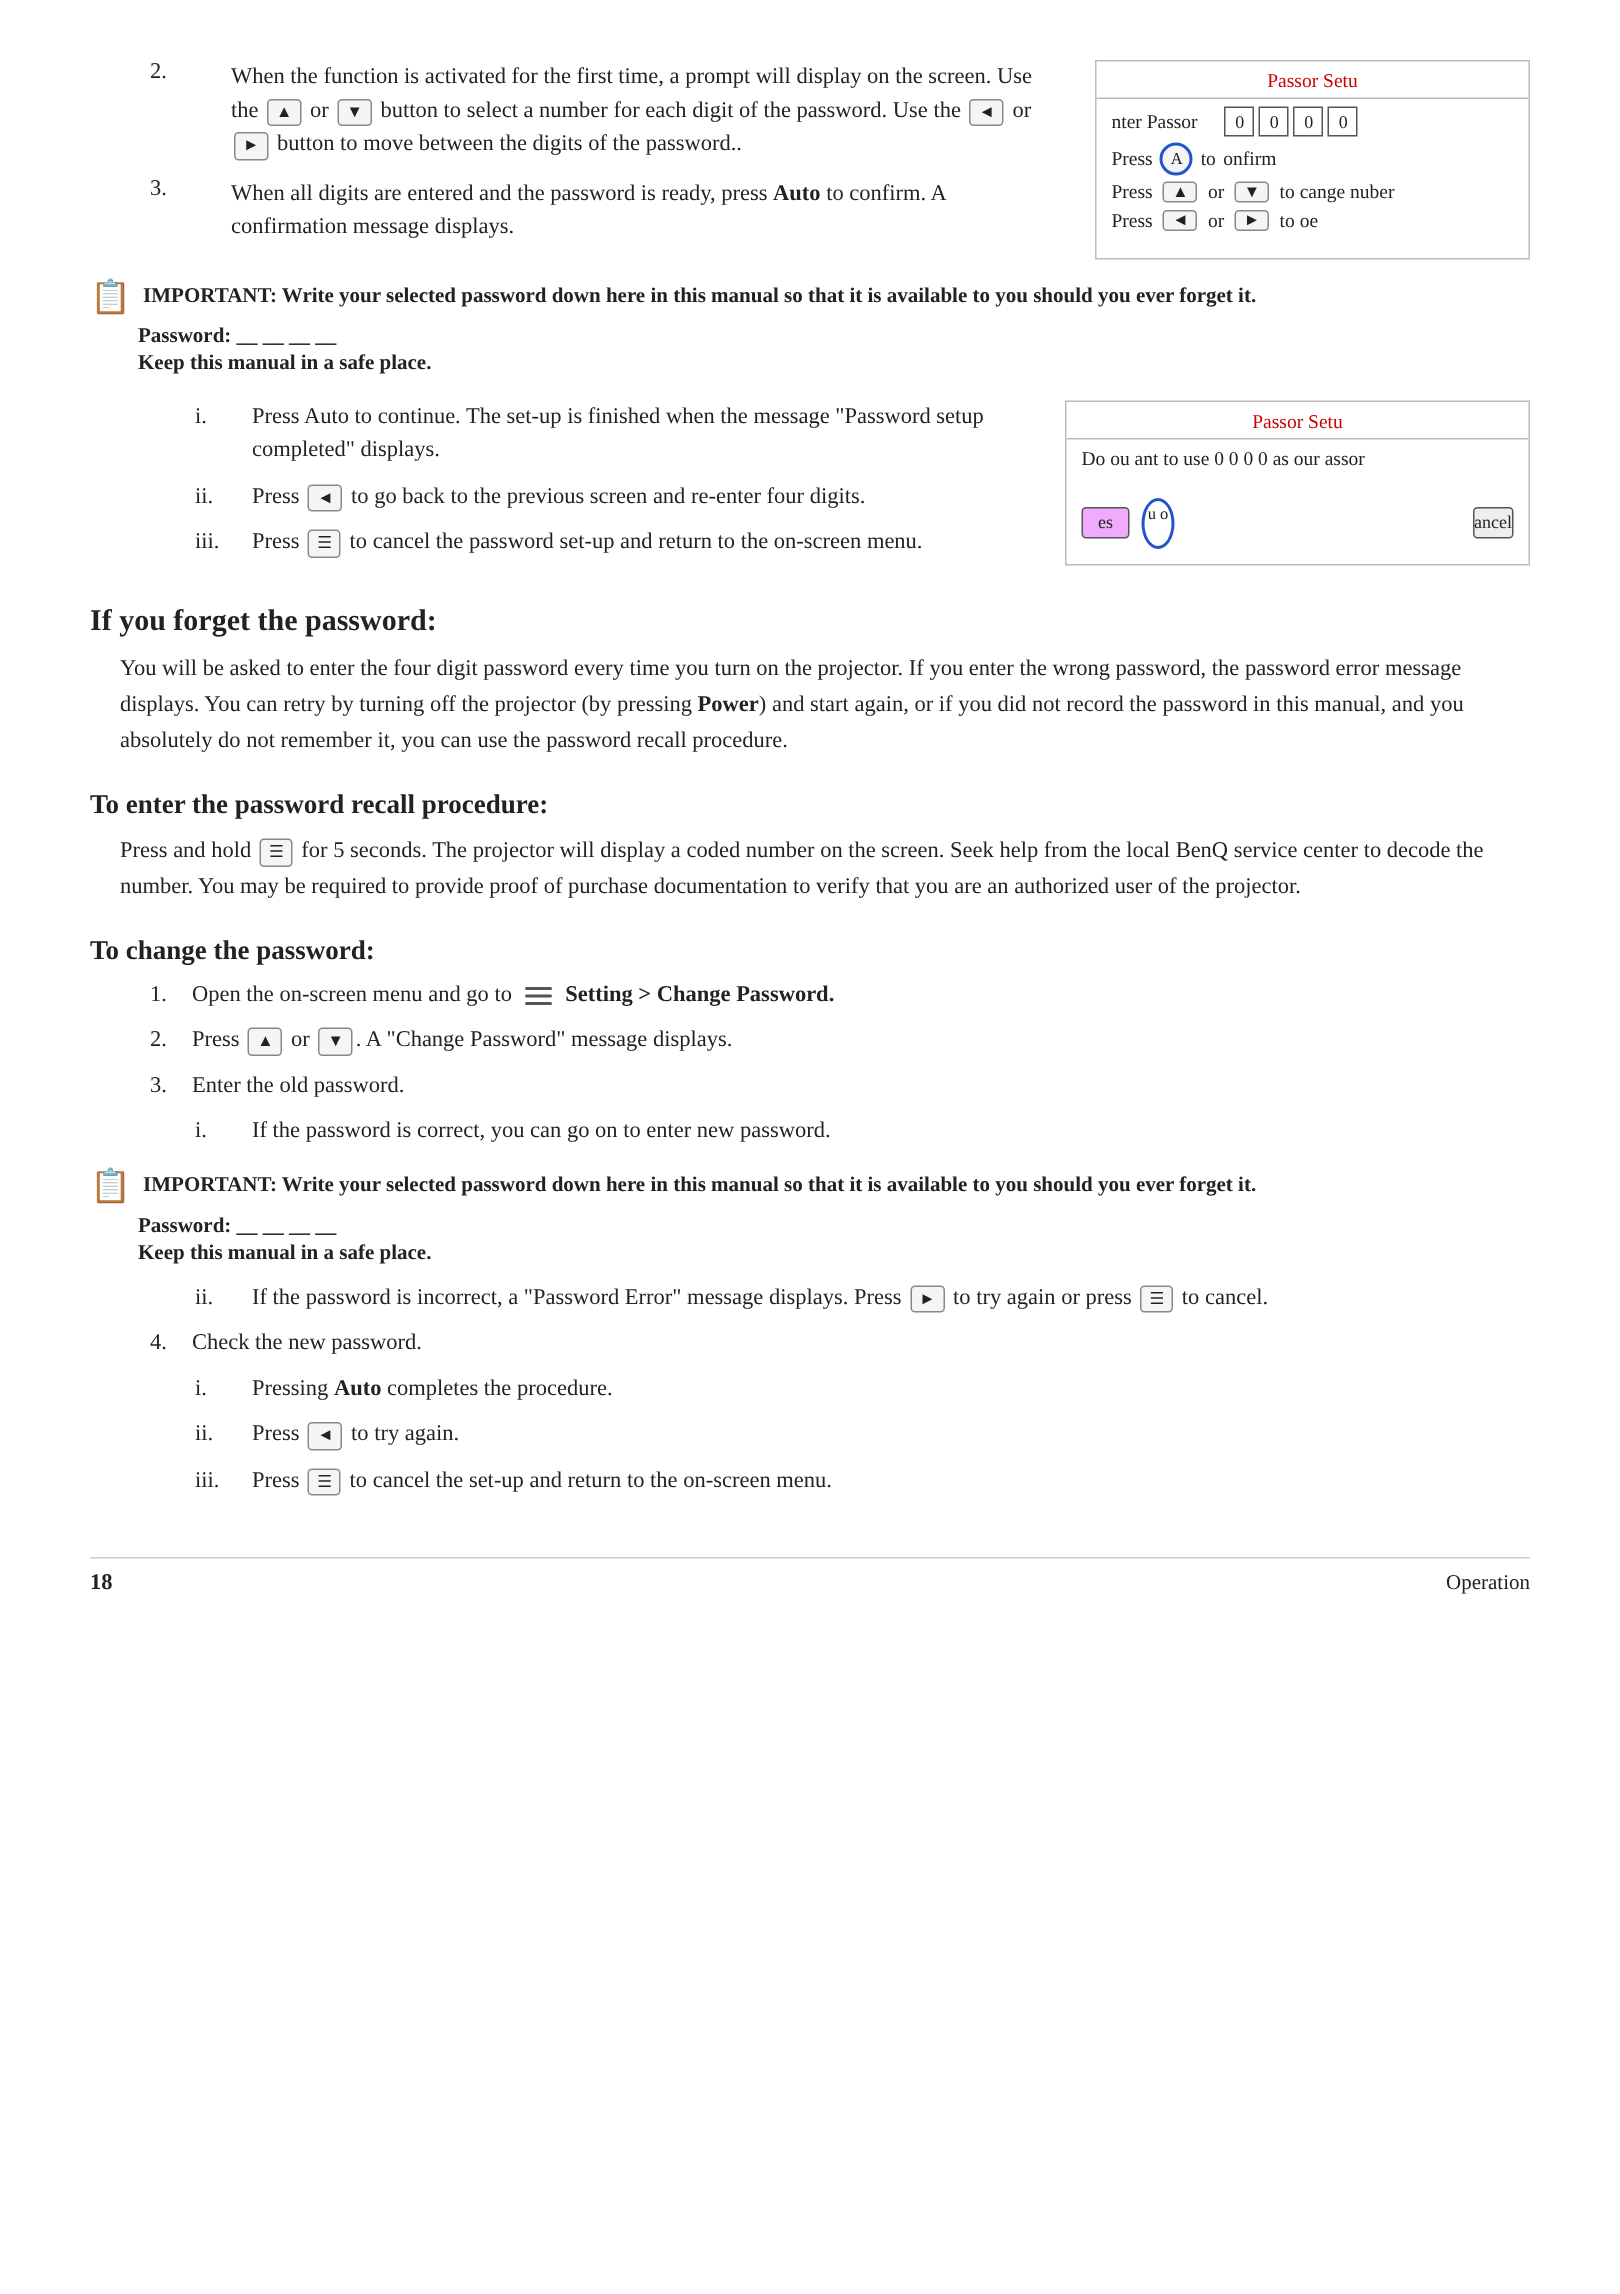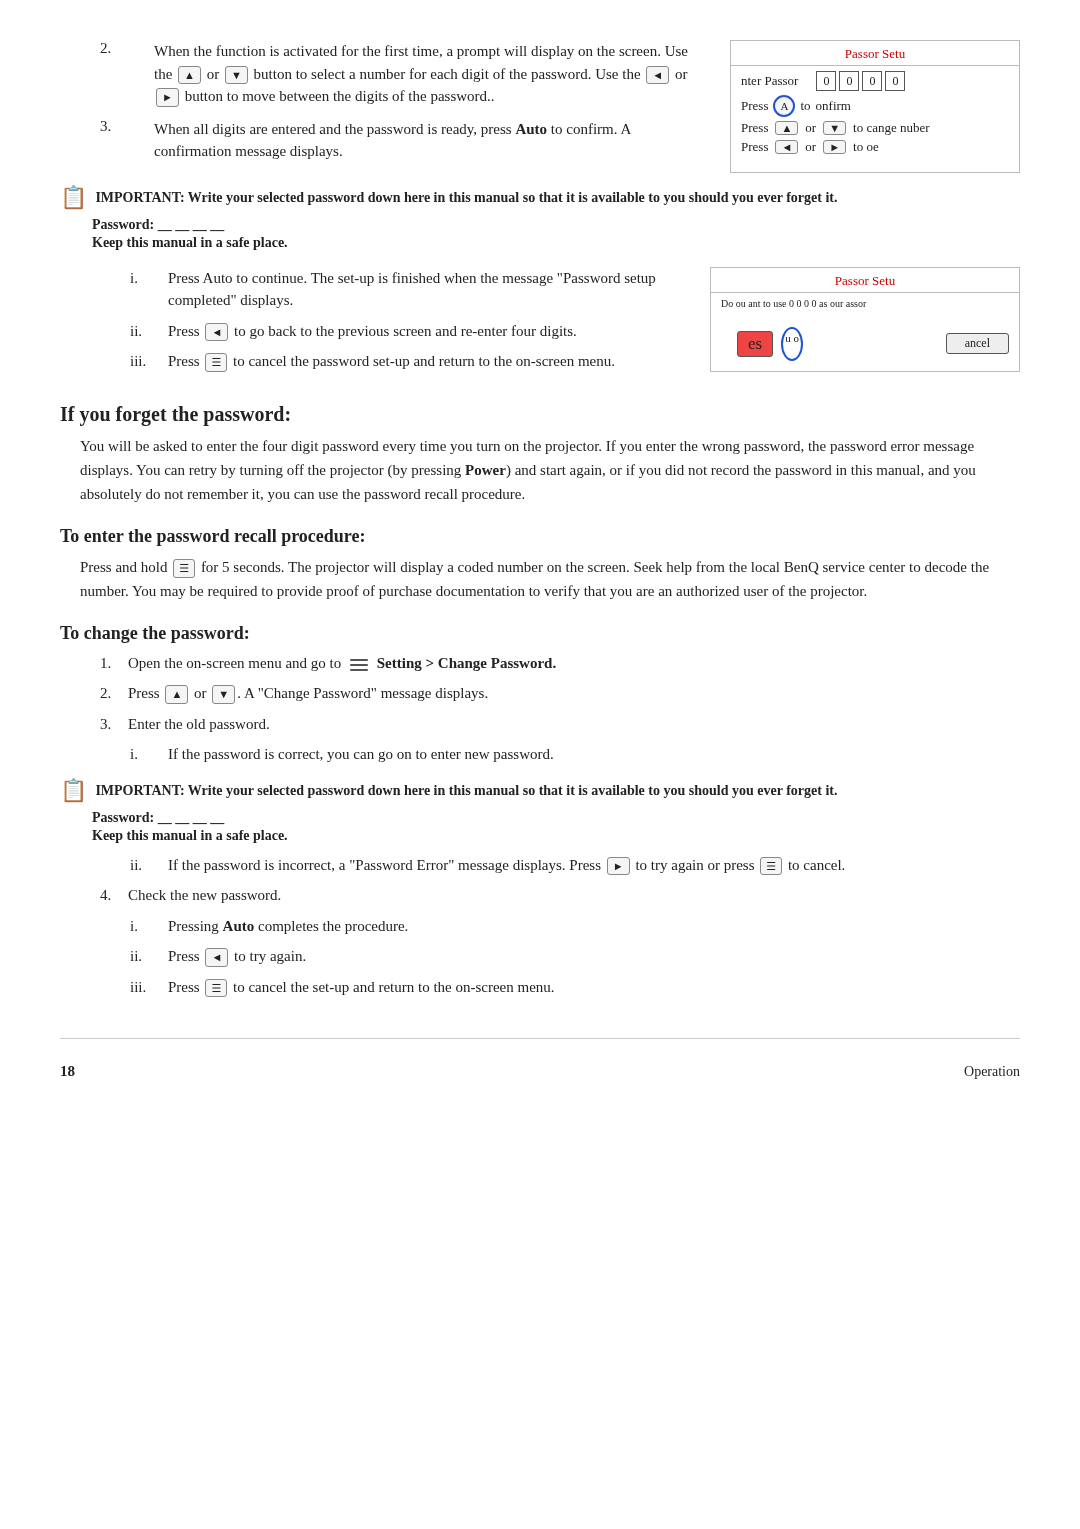--- a/index.html
+++ b/index.html
@@ -162,29 +162,28 @@
       align-items: center;
       gap: 8px;
       margin-top: 6px;
       font-size: 13px;
     }
     .yes-btn {
       display: inline-block;
       border: 1px solid #555;
       border-radius: 3px;
       padding: 2px 10px;
-      background: #ef4444;
-      font-size: 17px;
-      margin-left: 16px;
+      background: #f0abfc;
+      font-size: 12px;
     }
     .cancel-btn {
       display: inline-block;
       border: 1px solid #555;
       border-radius: 3px;
-      padding: 2px 18px;
+      padding: 2px 0;
       background: #eee;
       font-size: 12px;
     }
     .section-heading {
       font-size: 20px;
       font-weight: bold;
       margin: 22px 0 8px 0;
     }
     .section-body {
       margin-left: 20px;
@@ -222,21 +221,21 @@
       background: #555;
       margin: 3px 2px;
       border-radius: 1px;
     }
     .footer-bar {
       display: flex;
       justify-content: space-between;
       align-items: center;
       margin-top: 40px;
       border-top: 1px solid #ccc;
-      padding-top: 24px;
+      padding-top: 8px;
       font-size: 14px;
     }
     .footer-num {
       font-weight: bold;
       font-size: 15px;
     }
     .inline-btn {
       display: inline-block;
       border: 1px solid #888;
       border-radius: 3px;
@@ -332,21 +331,21 @@
           <span class="roman-text">
             Press <span class="inline-btn">☰</span> to cancel the password set-up and return to the on-screen menu.
           </span>
         </div>
       </div>
     </div>
 
     <div class="second-box">
       <div class="second-box-title">Passor Setu</div>
       <div class="second-box-body">
-        <div style="font-size:10px; margin-bottom:18px;">Do ou ant to use 0 0 0 0 as our assor</div>
+        <div style="font-size:13px; margin-bottom:18px;">Do ou ant to use 0 0 0 0 as our assor</div>
         <div class="second-box-row">
           <span class="yes-btn">es</span>
           <span style="border:2px solid #2255cc; border-radius:50%; display:inline-block; width:22px; height:34px; text-align:center; line-height:18px; font-size:11px;">u o</span>
           <span style="flex:1;"></span>
           <span class="cancel-btn">ancel</span>
         </div>
       </div>
     </div>
   </div>
 

